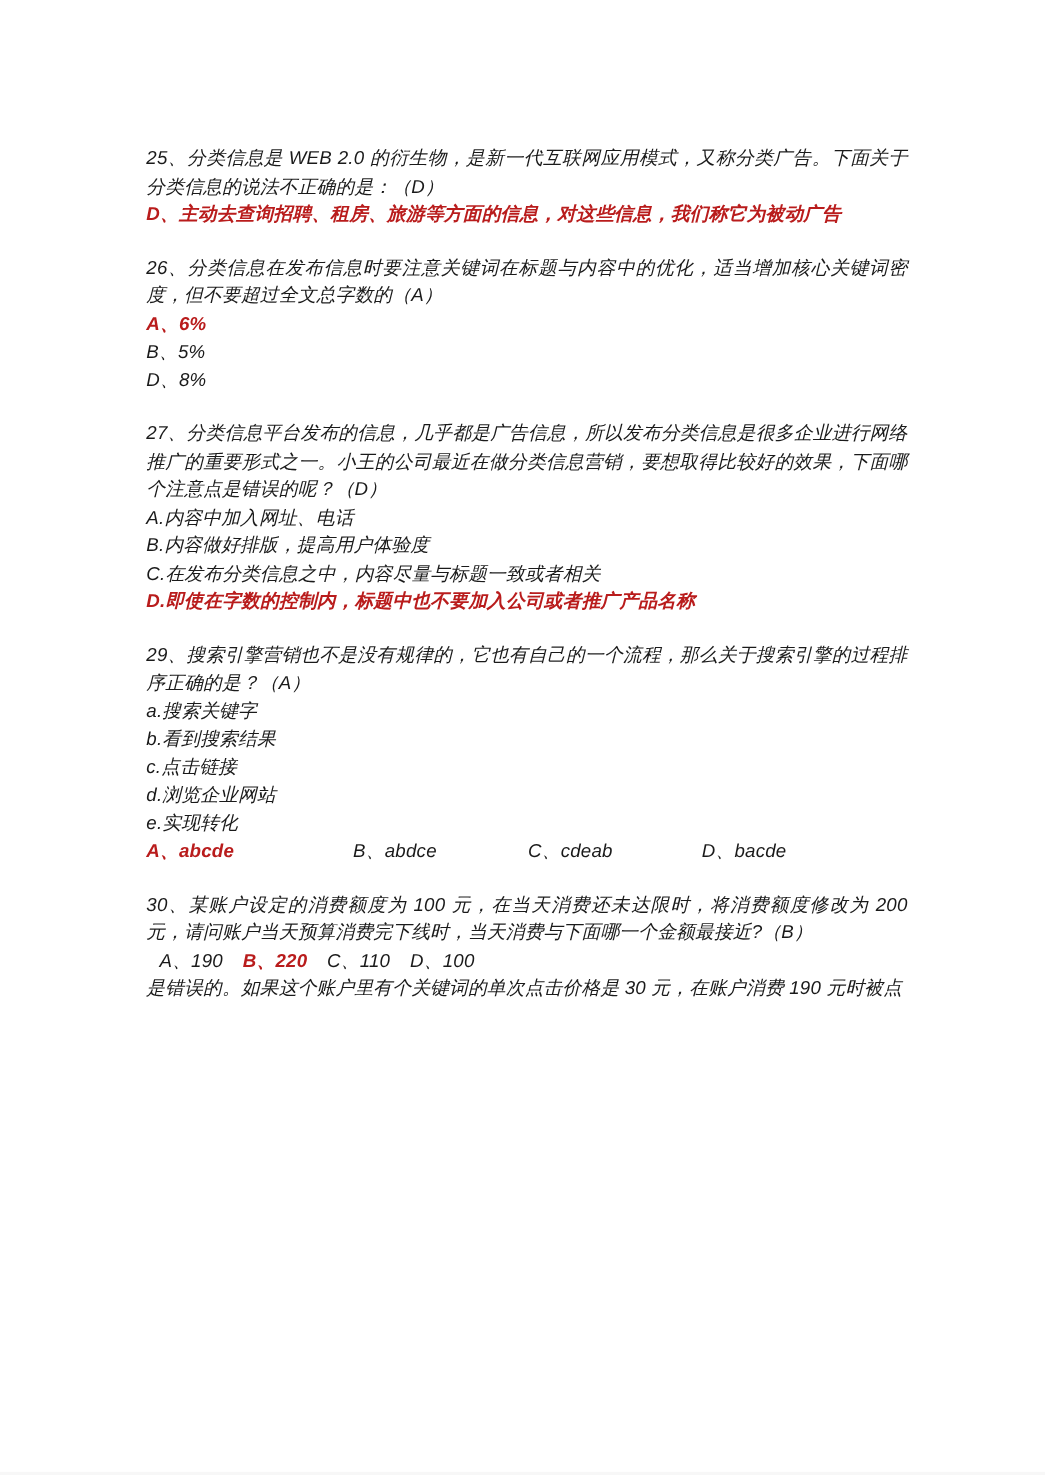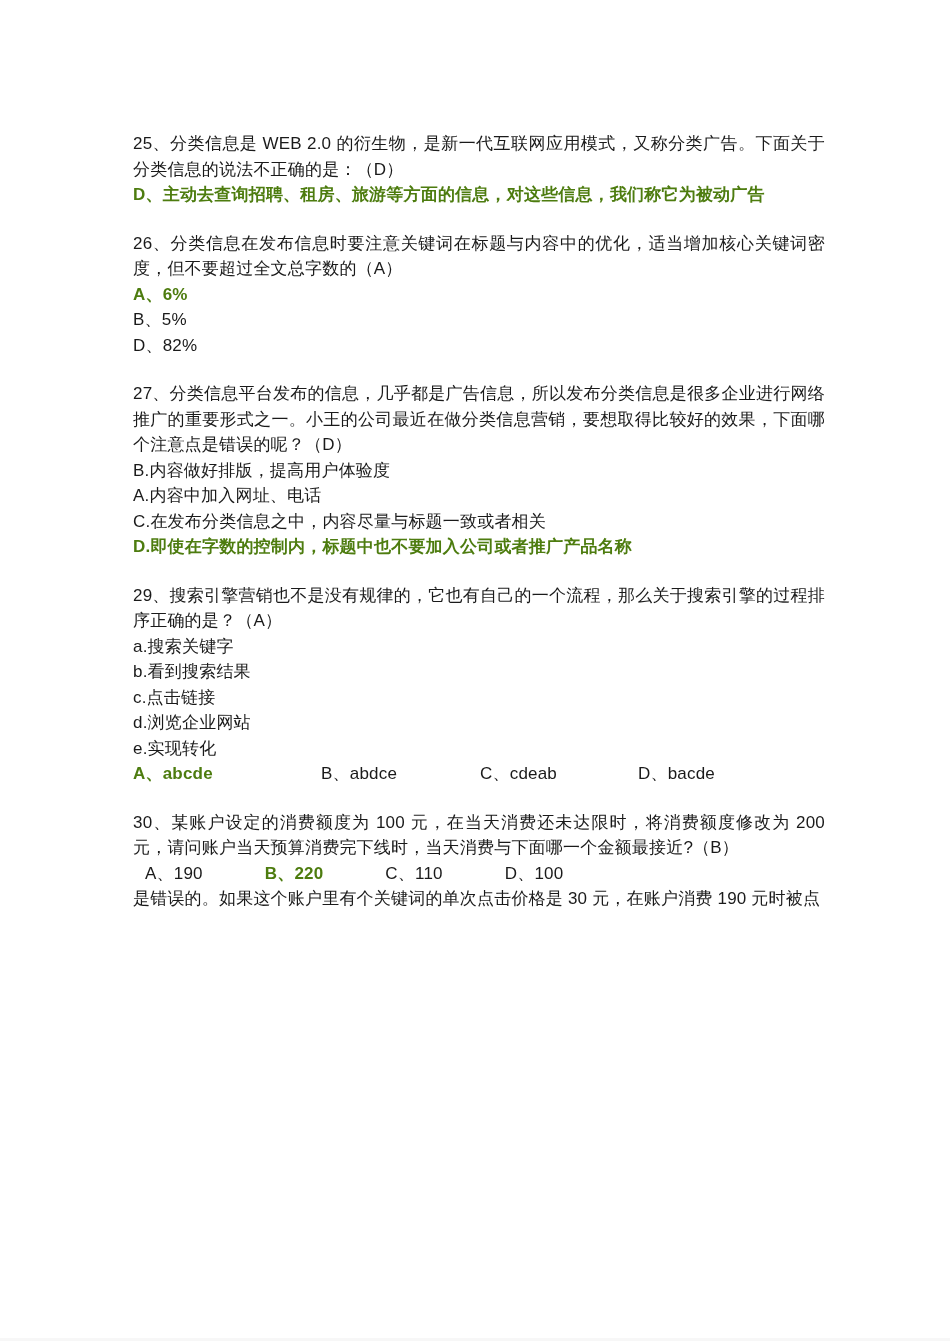--- a/index.html
+++ b/index.html
@@ -1,15 +1,15 @@
 <!DOCTYPE html>
 <html><head>
 <meta charset="utf-8">
 <style>
-  * { margin: 0; padding: 0; box-sizing: border-box; }
+  * { margin: 0; padding: 0; box-sizing: border-box; font-style: italic; }
   html, body { width: 950px; }
   body {
     background: #ffffff;
     font-family: "Liberation Sans", "DejaVu Sans", sans-serif;
     color: #1a1a1a;
   }
   .page {
     position: relative;
     width: 950px;
     height: 1341px;
@@ -28,51 +28,51 @@
     top: 131px;
     width: 692px;
   }
   .q { margin-bottom: 23px; }
   .q p {
     font-size: 17px;
     line-height: 25.5px;
     letter-spacing: 0.2px;
   }
   .stem { text-align: justify; }
-  .hl { color: #4d7c0f; font-weight: bold; }
+  .hl { color: #b91c1c; font-weight: bold; }
   .bold { font-weight: bold; }
   .choice-row { display: flex; align-items: flex-end; }
   .row-29 .c1 { width: 188px; }
   .row-29 .c2 { width: 159px; }
   .row-29 .c3 { width: 158px; }
-  .row-30 { padding-left: 12px; gap: 44px; }
+  .row-30 { padding-left: 12px; }
   .row-30 span { margin-right: 18px; }
 </style>
 </head>
 <body>
 
 <div class="page">
   <div class="content">
 
     <section class="q">
       <p class="stem">25、分类信息是 WEB 2.0 的衍生物，是新一代互联网应用模式，又称分类广告。下面关于分类信息的说法不正确的是：（D）</p>
       <p class="hl">D、主动去查询招聘、租房、旅游等方面的信息，对这些信息，我们称它为被动广告</p>
     </section>
 
     <section class="q">
       <p class="stem">26、分类信息在发布信息时要注意关键词在标题与内容中的优化，适当增加核心关键词密度，但不要超过全文总字数的（A）</p>
       <p class="hl">A、6%</p>
       <p>B、5%</p>
-      <p>D、82%</p>
+      <p>D、8%</p>
     </section>
 
     <section class="q">
       <p class="stem">27、分类信息平台发布的信息，几乎都是广告信息，所以发布分类信息是很多企业进行网络推广的重要形式之一。小王的公司最近在做分类信息营销，要想取得比较好的效果，下面哪个注意点是错误的呢？（D）</p>
+      <p>A.内容中加入网址、电话</p>
       <p>B.内容做好排版，提高用户体验度</p>
-      <p>A.内容中加入网址、电话</p>
       <p>C.在发布分类信息之中，内容尽量与标题一致或者相关</p>
       <p class="hl">D.即使在字数的控制内，标题中也不要加入公司或者推广产品名称</p>
     </section>
 
 
     <section class="q">
       <p class="stem">29、搜索引擎营销也不是没有规律的，它也有自己的一个流程，那么关于搜索引擎的过程排序正确的是？（A）</p>
       <p>a.搜索关键字</p>
       <p>b.看到搜索结果</p>
       <p>c.点击链接</p>

